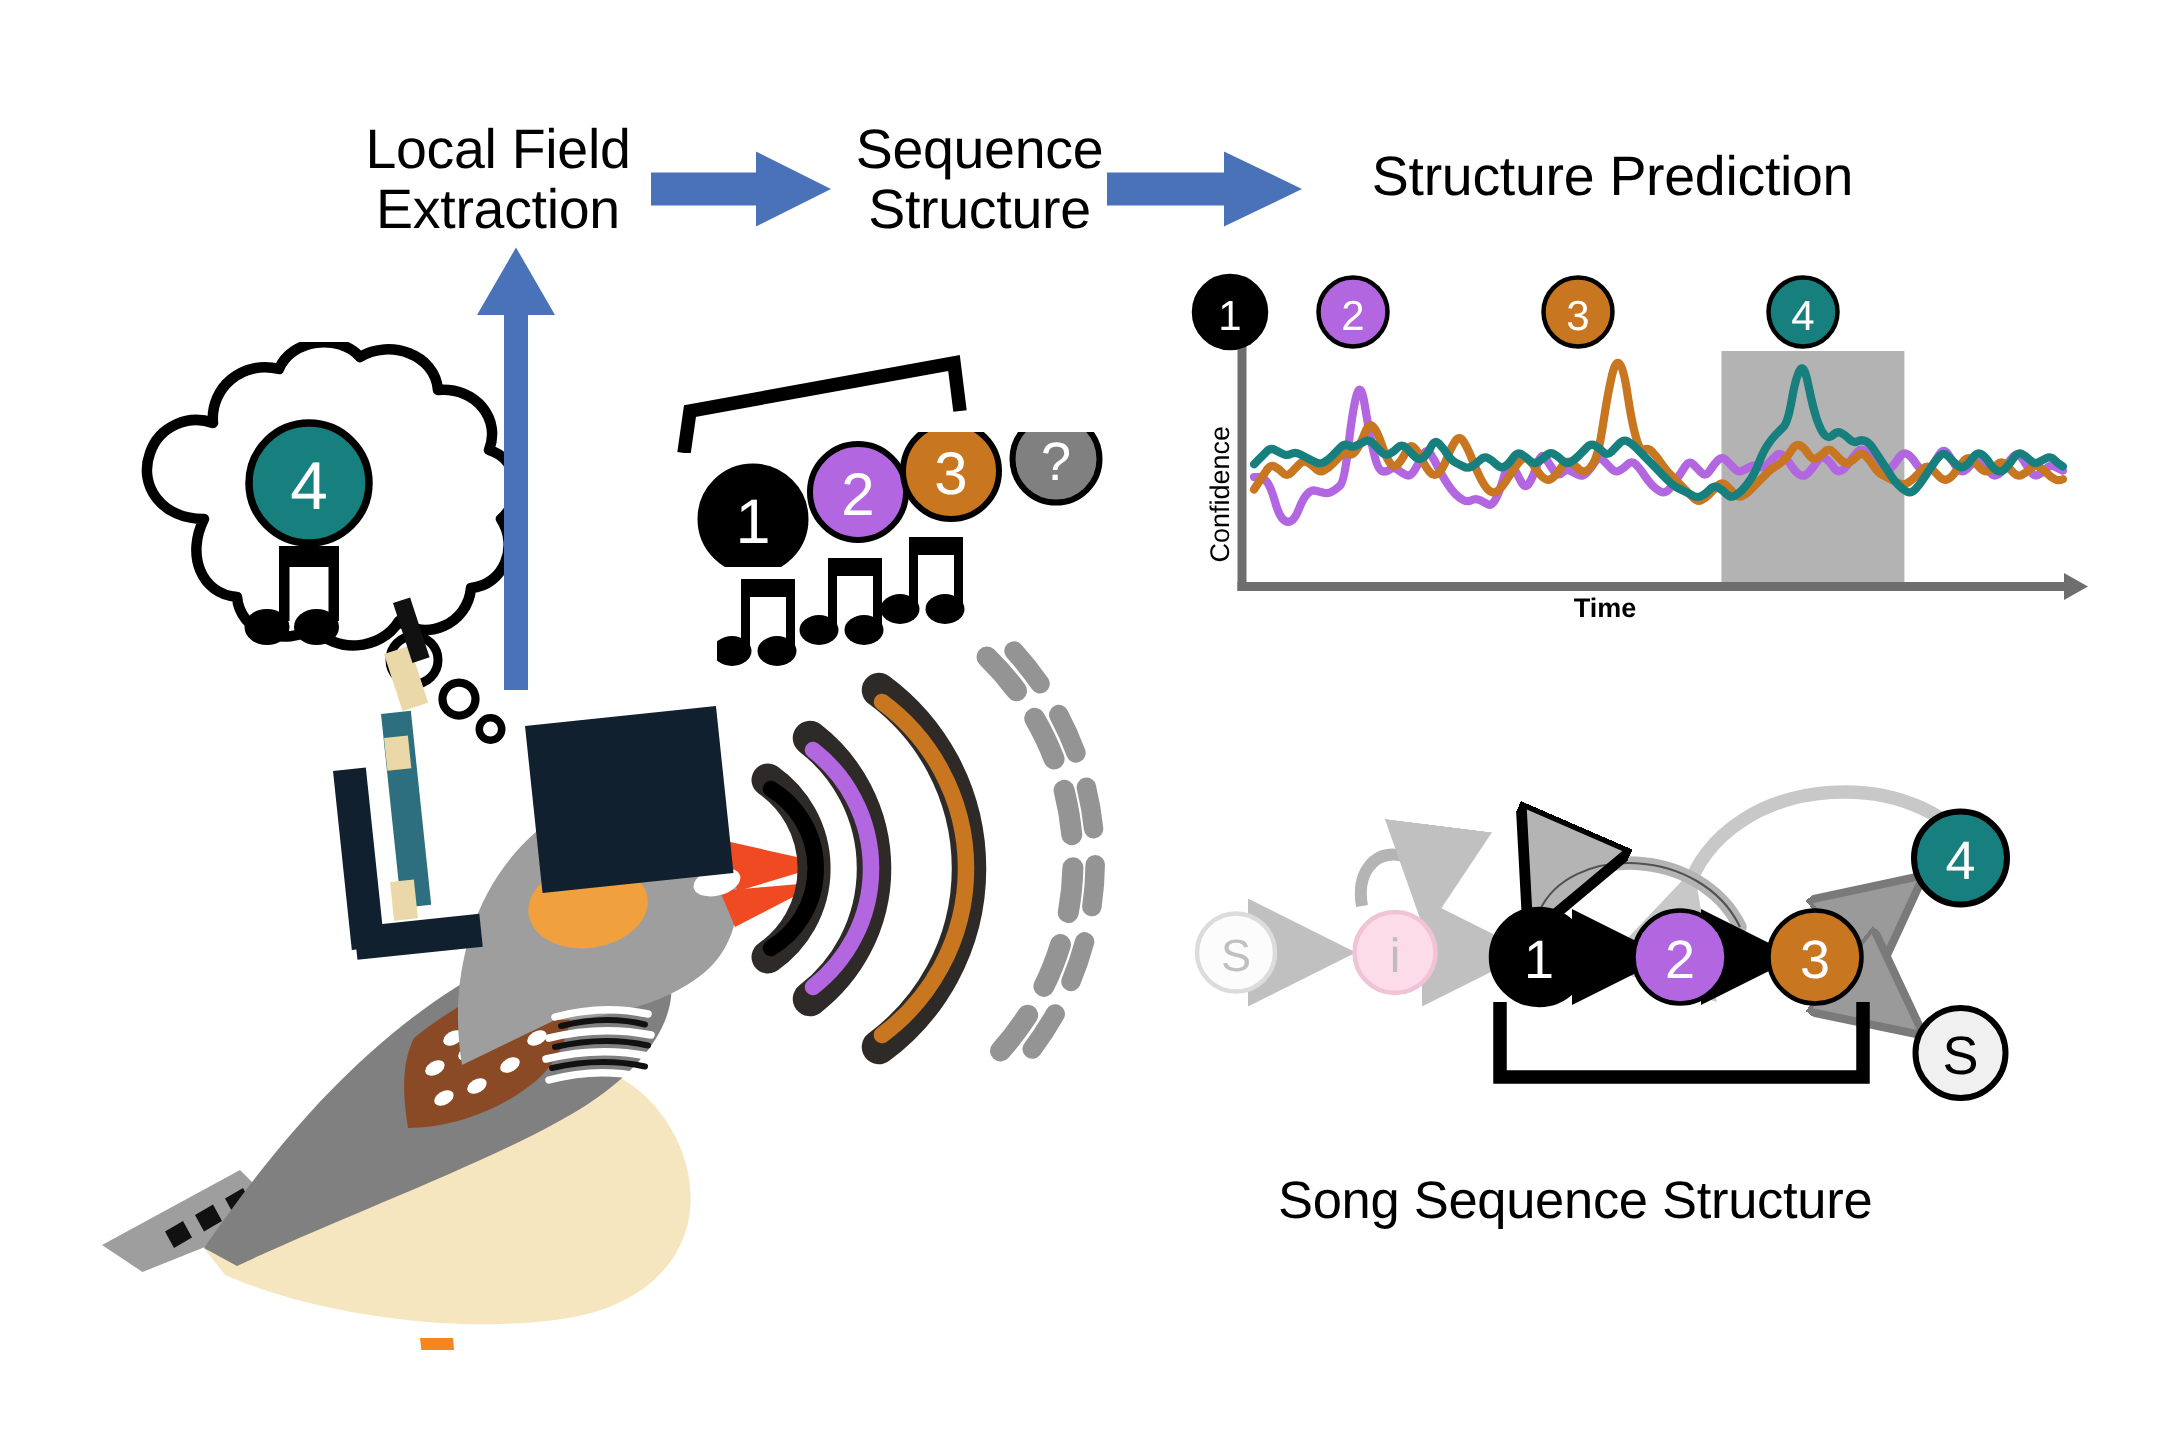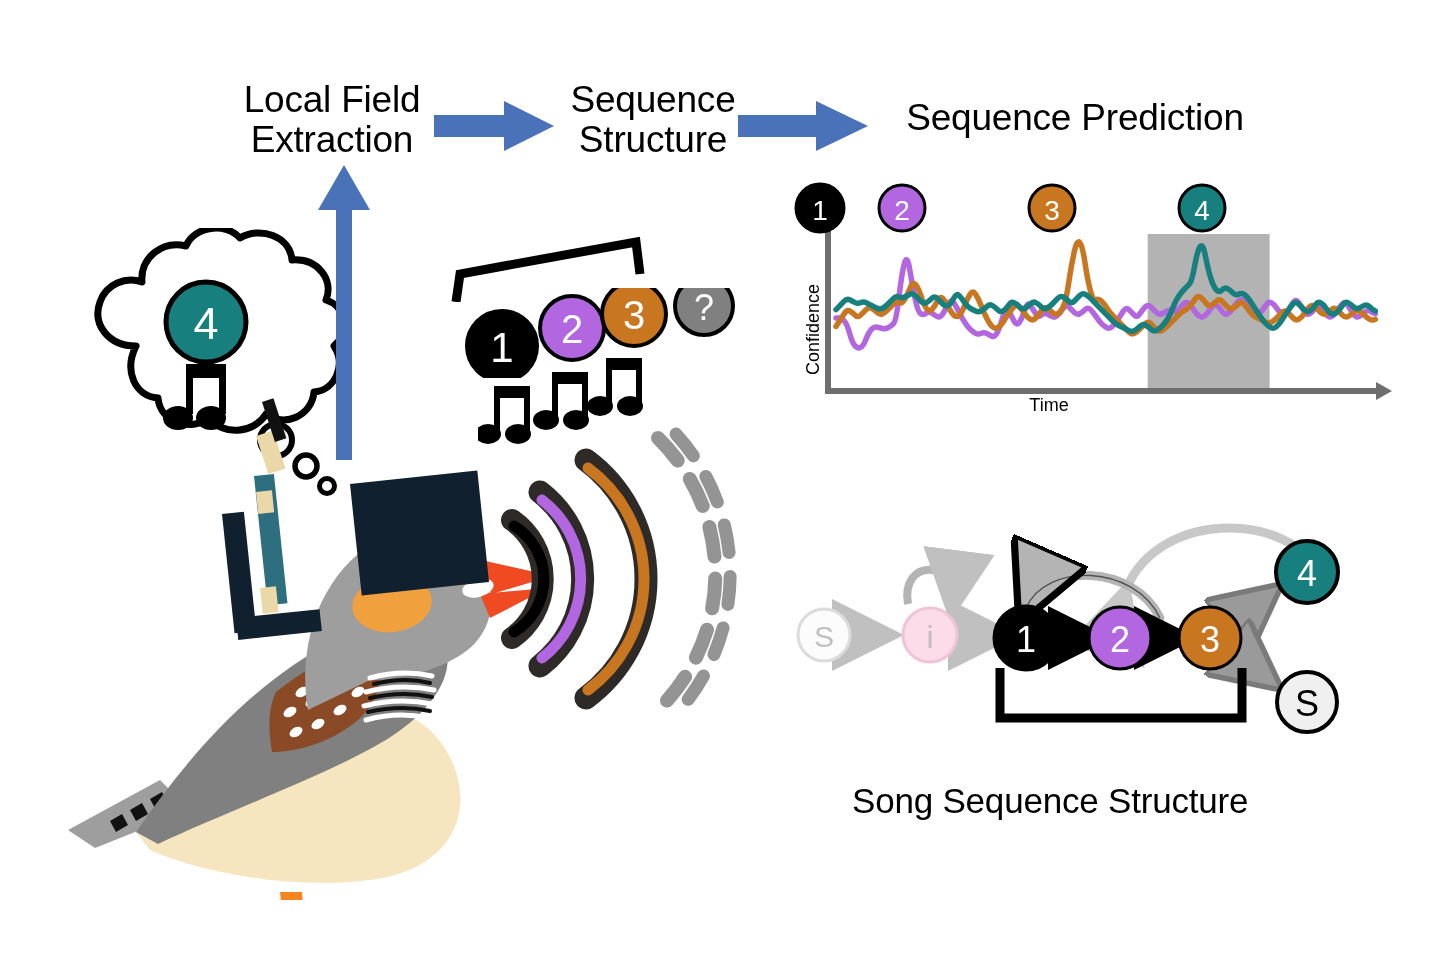--- a/index.html
+++ b/index.html
@@ -9,21 +9,21 @@
   .abs{position:absolute;}
   .hdr{font-size:37px;line-height:1.08;font-weight:400;text-align:center;letter-spacing:-.2px;}
   #lfp-label{left:232px;top:80px;width:200px;}
   #fe-label{left:565px;top:80px;width:176px;}
   #sp-label{left:890px;top:98px;width:370px;}
   #seq-title{left:852px;top:738px;width:450px;font-size:35px;text-align:left;margin-top:44px;}
   .axis-lab{font-size:17px;}
   #conf-label{left:783px;top:245px;width:24px;height:130px;}
   #conf-label span{display:block;transform:rotate(-90deg);transform-origin:left top;
       position:absolute;left:20px;top:130px;white-space:nowrap;font-size:18px;}
-  #time-label{left:989px;top:395px;width:120px;text-align:center;font-size:18px;}
+  #time-label{left:1010px;top:395px;width:120px;text-align:center;font-size:18px;font-weight:bold;}
   svg{display:block;}
 </style>
 </head>
 <body>
 
 <div class="stage">
 
   <div class="abs hdr" id="lfp-label">
     <div>Local Field</div>
     <div>Extraction</div>
@@ -35,21 +35,21 @@
 
   <div class="abs hdr" id="fe-label">
     <div>Sequence</div>
     <div>Structure</div>
   </div>
 
   <svg class="abs" style="left:736px;top:95px;" width="140" height="62">
     <path d="M2,20 L80,20 L80,6 L132,31 L80,56 L80,42 L2,42 Z" fill="#4a72b8"></path>
   </svg>
 
-  <div class="abs hdr" id="sp-label">Sequence Prediction</div>
+  <div class="abs hdr" id="sp-label">Structure Prediction</div>
 
   <svg class="abs" style="left:78px;top:228px;" width="300" height="270">
     <path d="M58,118 C30,118 14,96 22,74 C28,56 48,48 64,54
              C62,30 84,12 108,18 C116,-2 148,-6 162,10
              C182,-2 212,8 214,32 C240,30 256,52 248,72
              C268,78 272,104 256,118 C268,136 258,162 236,164
              C234,188 206,200 188,186 C176,206 144,208 132,190
              C112,204 82,194 80,170 C56,168 46,142 58,118 Z" fill="#fff" stroke="#000" stroke-width="7" stroke-linejoin="round"></path>
     <circle cx="198" cy="212" r="16" fill="#fff" stroke="#000" stroke-width="6"></circle>
     <circle cx="228" cy="238" r="11" fill="#fff" stroke="#000" stroke-width="5.5"></circle>

